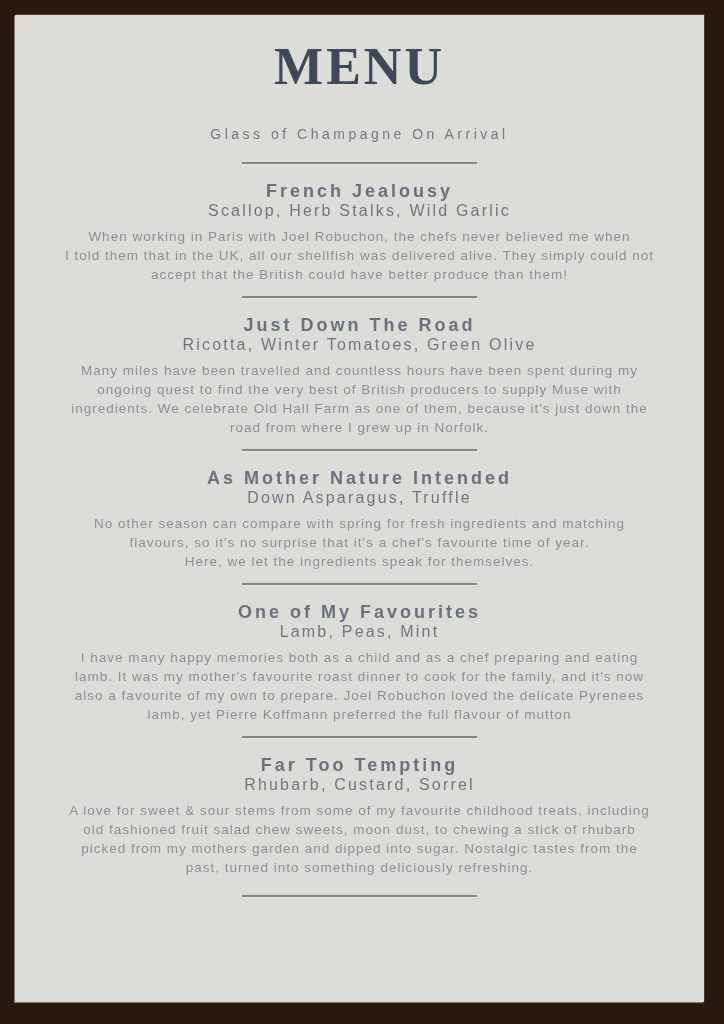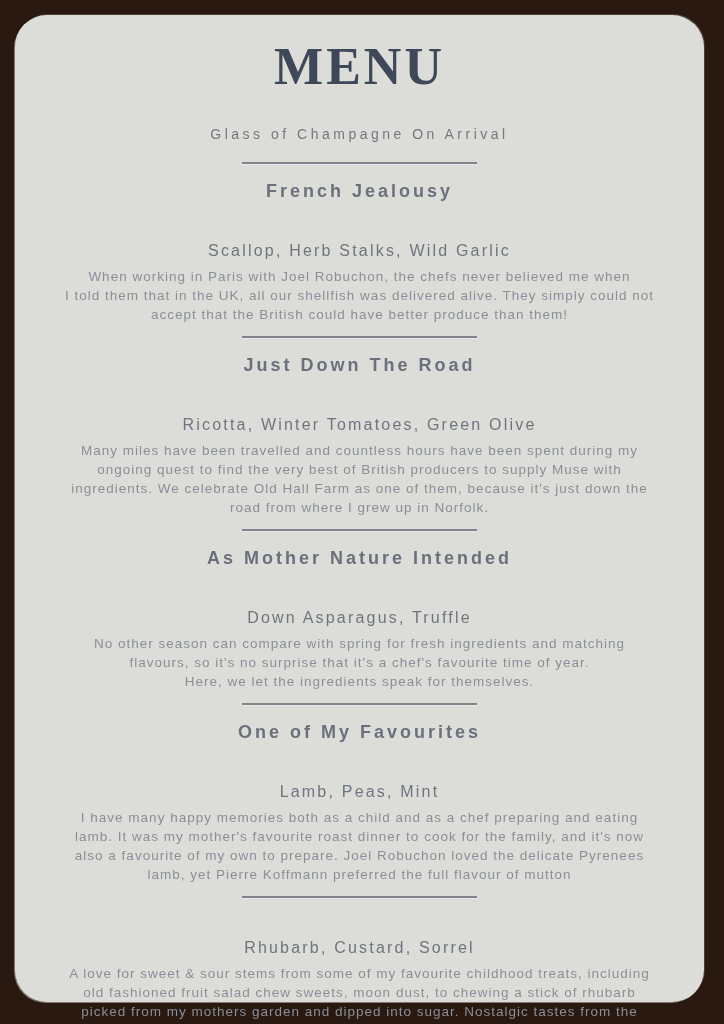--- a/index.html
+++ b/index.html
@@ -19,21 +19,20 @@
     background:var(--frame);
     font-family:"Liberation Sans", sans-serif;
     overflow:hidden;
   }
   .panel{
     position:absolute;
     left:15px; top:15px; right:20px; bottom:22px;
     background:var(--panel);
     box-shadow:-1px 1px 0 rgba(245,240,225,.45), 1px -1px 0 rgba(245,240,225,.18);
     text-align:center;
-    border-radius:32px;
   }
   .content{
     width:690px;
     max-width:100%;
     margin:0 auto;
   }
   .menu-title{
     margin-top:26px;
     font-family:"Liberation Serif", serif;
     font-size:52px;
@@ -71,21 +70,20 @@
     line-height:19px;
     font-weight:700;
     letter-spacing:3px;
     color:var(--course-title);
   }
   .course-ingredients{
     font-size:16px;
     line-height:19px;
     letter-spacing:2.2px;
     color:var(--ingredients);
-    margin-top:40px;
   }
   .course-desc{
     margin-top:7px;
     font-size:13.5px;
     line-height:19px;
     letter-spacing:1px;
     color:var(--desc);
     white-space:pre-line;
   }
 </style>
@@ -137,20 +135,21 @@
       <div class="course-ingredients">Lamb, Peas, Mint</div>
       <div class="course-desc">I have many happy memories both as a child and as a chef preparing and eating
 lamb. It was my mother's favourite roast dinner to cook for the family, and it's now
 also a favourite of my own to prepare. Joel Robuchon loved the delicate Pyrenees
 lamb, yet Pierre Koffmann preferred the full flavour of mutton</div>
     </section>
 
     <div class="divider"></div>
 
     <section>
+      <div class="course-title">Far Too Tempting</div>
       <div class="course-ingredients">Rhubarb, Custard, Sorrel</div>
       <div class="course-desc">A love for sweet &amp; sour stems from some of my favourite childhood treats, including
 old fashioned fruit salad chew sweets, moon dust, to chewing a stick of rhubarb
 picked from my mothers garden and dipped into sugar. Nostalgic tastes from the
 past, turned into something deliciously refreshing.</div>
     </section>
 
     <div class="divider last"></div>
 
   </div>

